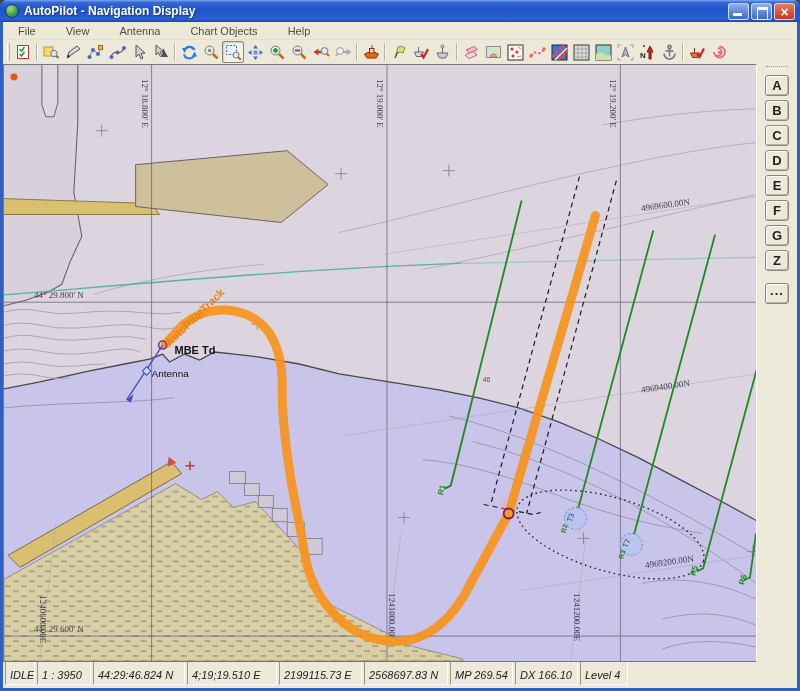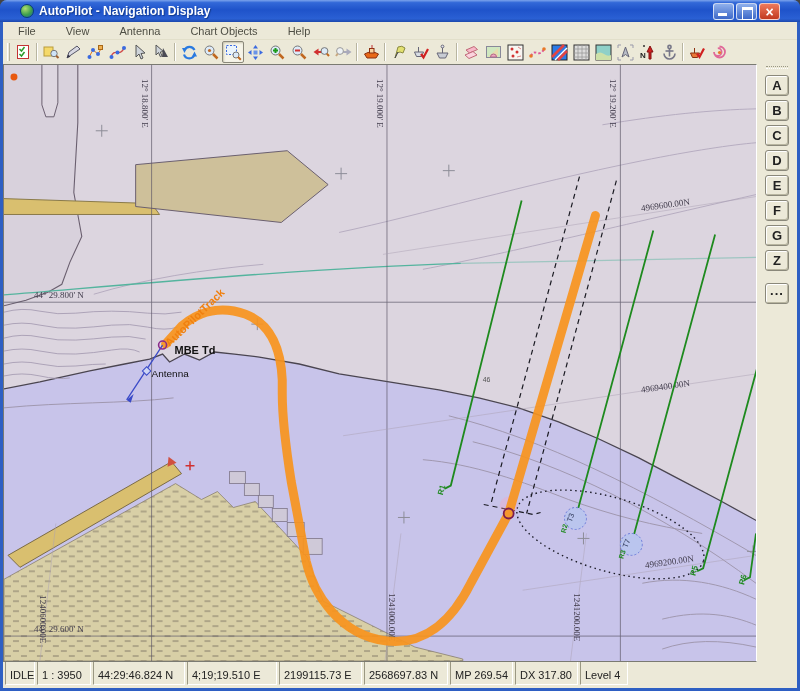--- a/index.html
+++ b/index.html
@@ -1,20 +1,20 @@
 <!DOCTYPE html>
 <html><head>
 <meta charset="utf-8">
 <style>
   html,body{margin:0;padding:0;background:#444;}
   *{box-sizing:border-box;}
   .win{width:800px;height:691px;font-family:"Liberation Sans",sans-serif;background:#2E5FC3;
        border-radius:7px 7px 0 0;overflow:hidden;position:relative;}
   
-  .titlebar{height:22px;display:flex;align-items:center;padding:0 20px;
+  .titlebar{height:22px;display:flex;align-items:center;padding:0 5px;
     background:linear-gradient(180deg,#7CA4EC 0%,#3268D8 12%,#1F53CA 45%,#2A60D4 85%,#1C48AC 100%);}
   .globe{width:14px;height:14px;border-radius:50%;flex:0 0 auto;
     background:radial-gradient(circle at 35% 30%,#aede70,#3f9f4c 55%,#1d6e9a 95%);
     border:1px solid #0c3a78;}
   .title-text{color:#fff;font-weight:bold;font-size:12px;margin-left:5px;flex:1;
     text-shadow:1px 1px 1px #123a8c;white-space:nowrap;}
   .winbtns{display:flex;gap:2px;}
   .wb{width:21px;height:17px;border:1px solid rgba(255,255,255,.7);border-radius:3px;
     background:linear-gradient(#8FB0EC,#3D68C8);position:relative;cursor:default;}
   .wb.close{background:linear-gradient(#EE7A5C,#C23A20);}
@@ -42,21 +42,21 @@
   .map-panel svg{position:absolute;left:0;top:0;}
   .side-panel{width:40px;height:598px;background:#ECE9D8;display:flex;flex-direction:column;align-items:center;padding-top:2px;}
   .side-grip{width:22px;height:3px;border-top:1px dotted #9a9884;border-bottom:1px dotted #fff;margin-bottom:6px;}
   .sbtn{width:24px;height:21px;margin-bottom:4px;background:#ECE9D8;border:1px solid #8a887a;border-radius:3px;
     box-shadow:inset 1px 1px 0 #fff, inset -1px -1px 0 #b8b5a0;
     font-size:13px;font-weight:bold;color:#222;text-align:center;line-height:19px;cursor:default;}
   .sbtn.more{margin-top:8px;letter-spacing:1px;line-height:14px;}
   
   .statusbar{height:26px;display:flex;align-items:flex-end;gap:2px;padding:0 2px 3px 2px;background:#ECE9D8;}
   .cell{height:17px;line-height:15px;font-size:11px;color:#222;padding:16px 4px;background:#ECE9D8;
-    border:1px solid;border-color:#9a9782 #fff #fff #9a9782;white-space:nowrap;overflow:hidden;}
+    border:1px solid;border-color:#9a9782 #fff #fff #9a9782;white-space:nowrap;overflow:hidden;font-style:italic;}
   .c0{width:30px}.c1{width:54px}.c2{width:92px}.c3{width:90px}.c4{width:83px}
   .c5{width:84px}.c6{width:63px}.c7{width:63px}.c8{width:48px}
   .maptext{font-family:"Liberation Serif",serif;fill:#3f3a4a;}
 </style>
 </head>
 <body>
 
 <div class="win">
 
   <div class="titlebar">
@@ -478,17 +478,17 @@
     </div>
 
     <div class="statusbar">
       <div class="cell c0">IDLE</div>
       <div class="cell c1">1 : 3950</div>
       <div class="cell c2">44:29:46.824 N</div>
       <div class="cell c3">4;19;19.510 E</div>
       <div class="cell c4">2199115.73 E</div>
       <div class="cell c5">2568697.83 N</div>
       <div class="cell c6">MP 269.54</div>
-      <div class="cell c7">DX 317.80</div>
+      <div class="cell c7">DX 166.10</div>
       <div class="cell c8">Level 4</div>
     </div>
   </div>
 </div>
 
 </body></html>

